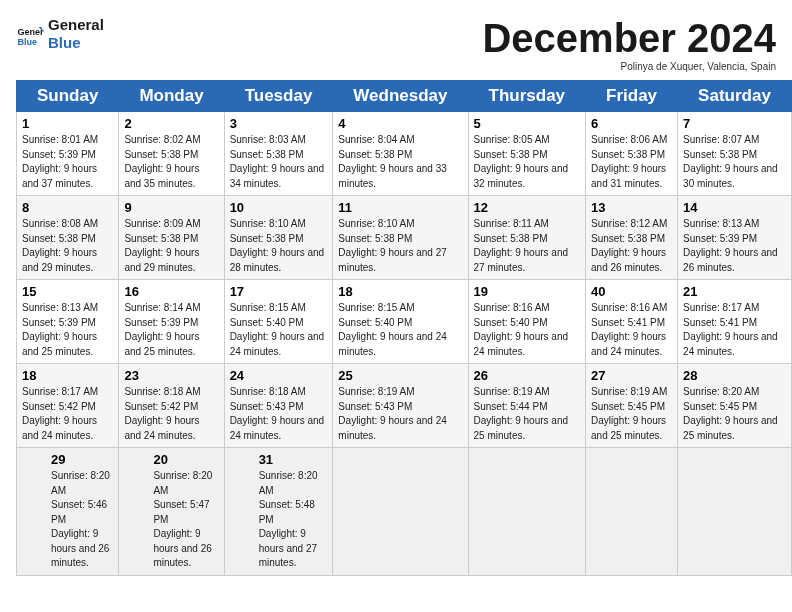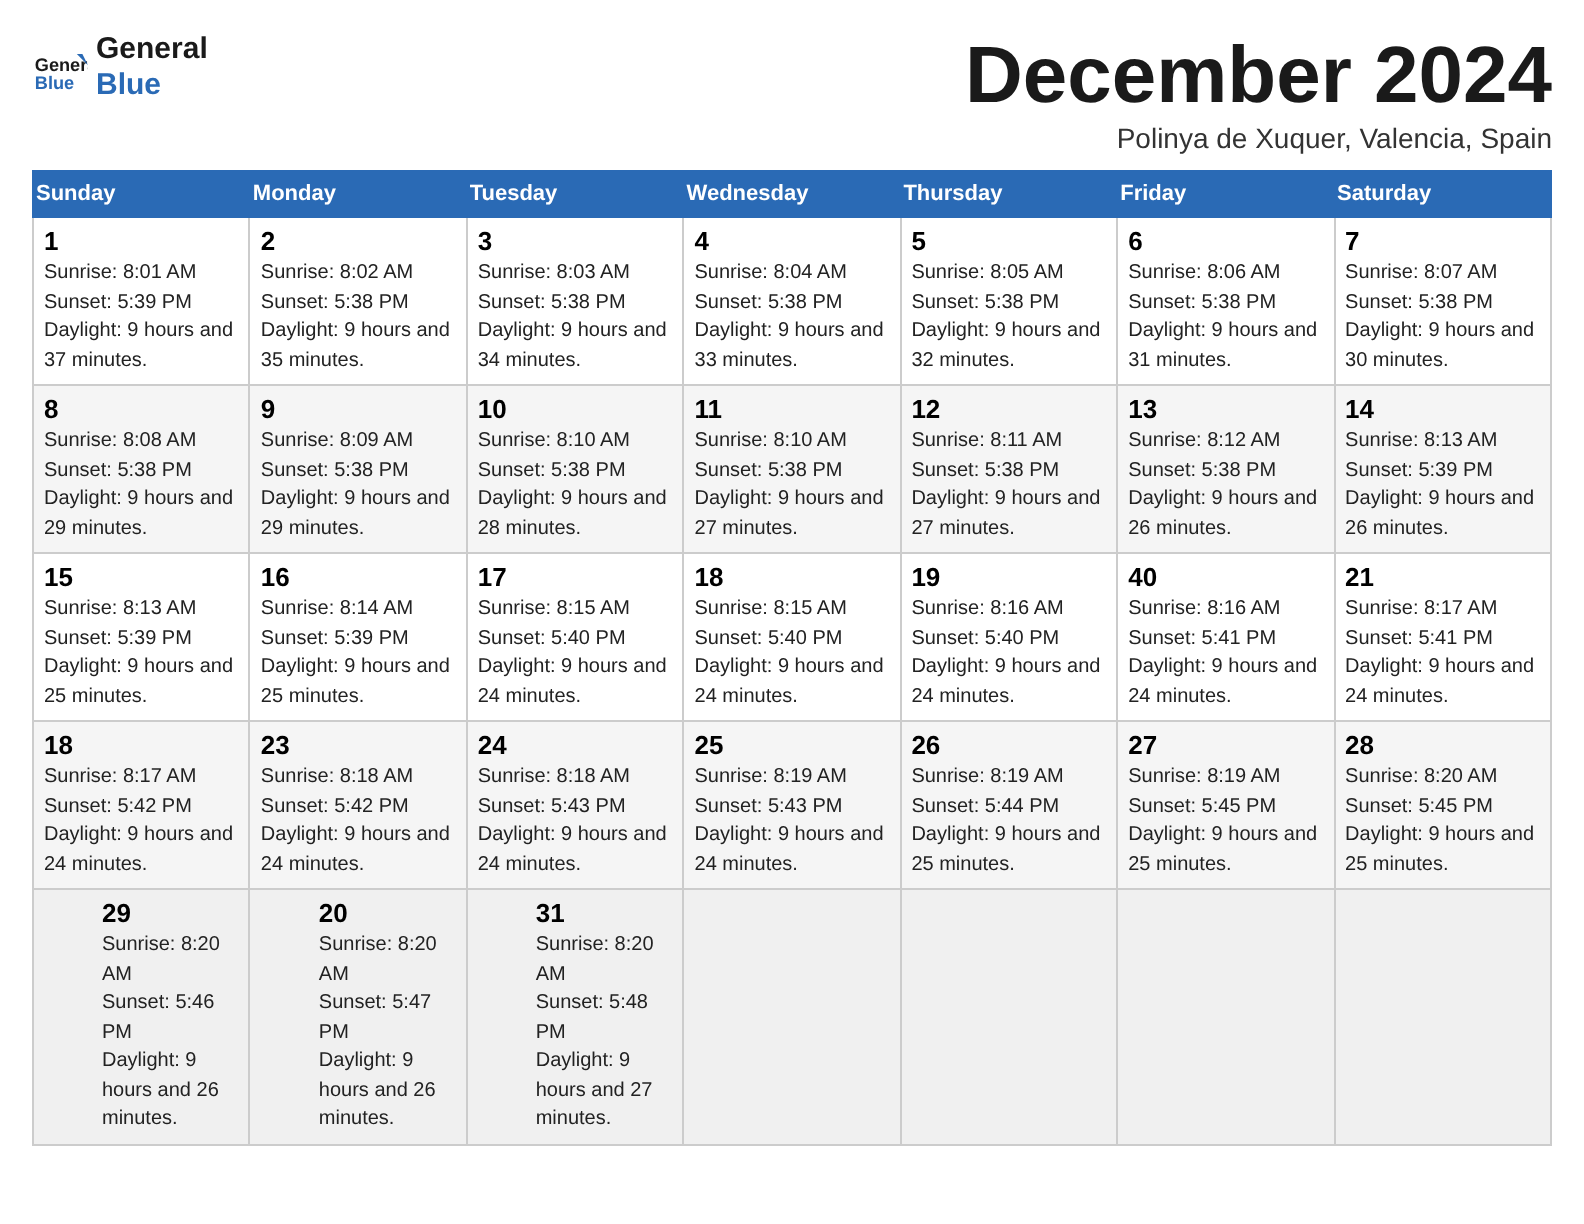--- a/index.html
+++ b/index.html
@@ -27,34 +27,34 @@
     }
     .title-block {
       text-align: right;
     }
     .month-title {
       font-size: 40px;
       font-weight: bold;
       color: #1a1a1a;
     }
     .location-title {
-      font-size: 14px;
+      font-size: 10px;
       color: #333;
     }
     .calendar {
       width: 100%;
       border-collapse: collapse;
       font-size: 10.5px;
     }
     .calendar th {
       background: #2a6ab5;
       color: #fff;
       text-align: left;
-      padding: 5px 1px;
-      font-size: 11px;
+      padding: 5px 20px;
+      font-size: 17px;
       font-weight: bold;
       border: 1px solid #2a6ab5;
     }
     .calendar td {
       border: 1px solid #ccc;
       vertical-align: top;
       padding: 4px 5px;
       width: calc(100% / 7);
       min-height: 80px;
       background: #fff;

